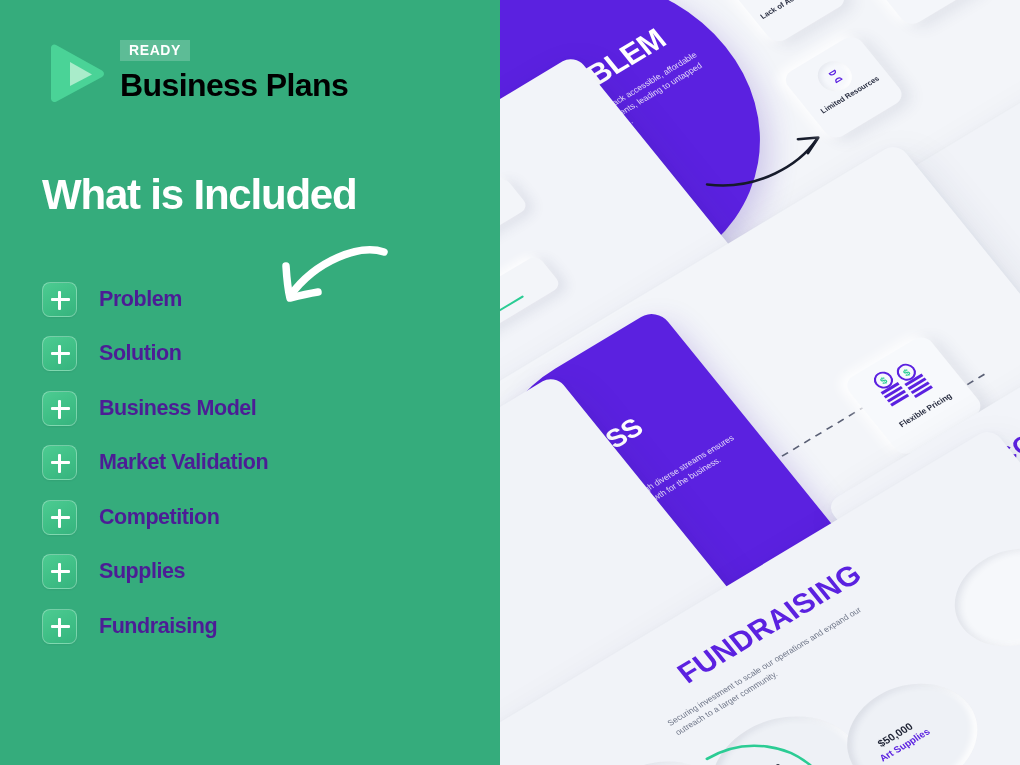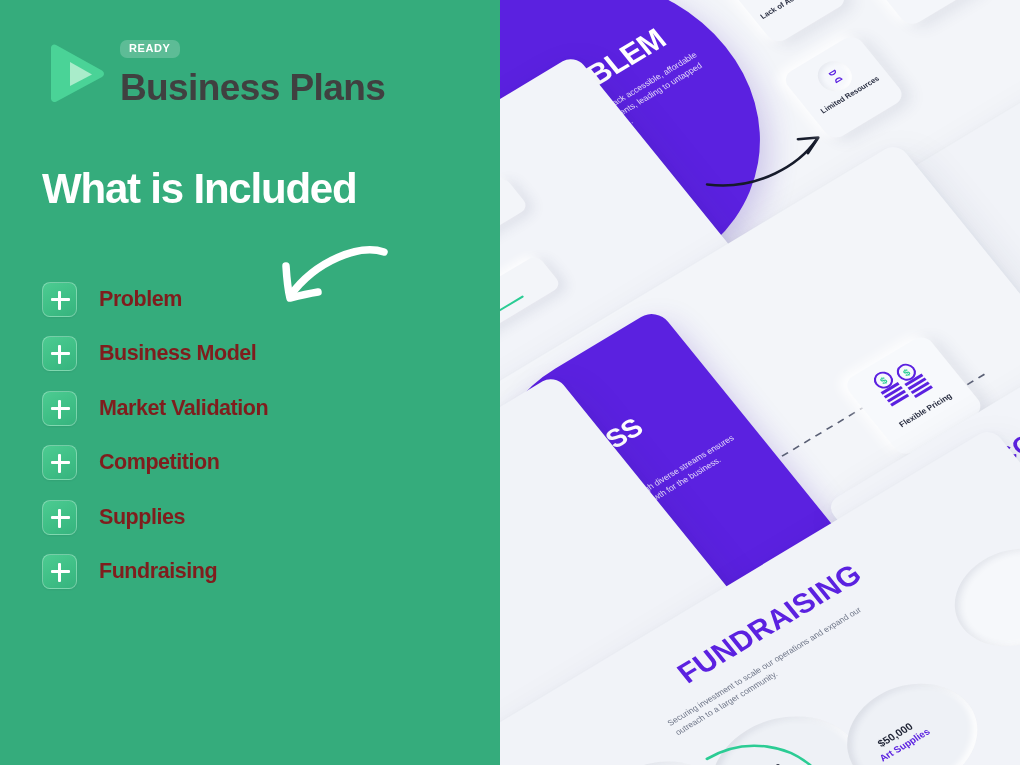--- a/index.html
+++ b/index.html
@@ -15,31 +15,31 @@
   .left-panel {
     position:absolute; left:0; top:0; width:500px; height:765px;
     background:#35ac7c; z-index:30;
   }
 
   .brand { position:absolute; left:45px; top:38px; width:330px; height:72px; }
   .logo-mark { position:absolute; left:0; top:6px; width:62px; height:58px; }
   .badge {
     position:absolute; left:75px; top:2px;
     background:rgba(255,255,255,0.20);
-    color:#ffffff; font-size:11px; font-weight:bold; letter-spacing:0.6px;
-    padding:3px 9px 4px 9px; border-radius:7px; line-height:1;
+    color:#ffffff; font-size:14px; font-weight:bold; letter-spacing:0.6px;
+    padding:3px 9px 4px 9px; border-radius:0; line-height:1;
   }
   .brand-title {
     position:absolute; left:75px; top:28px;
-    color:#404040; font-size:37px; font-weight:bold; letter-spacing:-0.6px;
+    color:#000000; font-size:32px; font-weight:bold; letter-spacing:-0.6px;
     white-space:nowrap; line-height:1.2;
   }
 
   .headline {
-    position:absolute; left:42px; top:167px;
+    position:absolute; left:42px; top:173px;
     color:#ffffff; font-size:42px; font-weight:bold; letter-spacing:-1.2px;
     line-height:1.05; white-space:nowrap;
   }
 
   .arrow-curve { position:absolute; left:272px; top:238px; width:120px; height:82px; }
 
   .feature-list { position:absolute; left:42px; top:281px; width:420px; }
   .feature-row {
     display:flex; align-items:center; height:36px; margin-bottom:18.6px;
   }
@@ -49,21 +49,21 @@
     border:1px solid rgba(255,255,255,0.30);
     position:relative;
     box-shadow:0 1px 2px rgba(0,0,0,0.06);
   }
   .plus-box:before, .plus-box:after {
     content:""; position:absolute; background:#ffffff; border-radius:1px;
   }
   .plus-box:before { left:50%; top:8px; width:3px; height:19px; margin-left:-1.5px; }
   .plus-box:after  { top:50%; left:8px; height:3px; width:19px; margin-top:-1.5px; }
   .feature-label {
-    margin-left:22px; color:#7f1d1d; font-size:21.5px; font-weight:bold;
+    margin-left:22px; color:#4c1d95; font-size:21.5px; font-weight:bold;
     letter-spacing:-0.45px; white-space:nowrap;
   }
 
   
   .deck { position:absolute; left:500px; top:0; width:520px; height:765px; overflow:hidden; background:#ffffff; }
   .deck-inner { position:absolute; left:-260px; top:-70px; width:1040px; height:960px; }
 
   .slide {
     position:absolute;
     background:#f2f4f8;
@@ -304,20 +304,24 @@
       <path d="M14 28 C 15 44, 16 52, 18 60 C 26 58, 34 56, 46 54" stroke="#ffffff" stroke-width="7.5" fill="none" stroke-linecap="round" stroke-linejoin="round"></path>
     </svg>
 
     <div class="feature-list">
       <div class="feature-row">
         <div class="plus-box"></div>
         <div class="feature-label">Problem</div>
       </div>
       <div class="feature-row">
         <div class="plus-box"></div>
+        <div class="feature-label">Solution</div>
+      </div>
+      <div class="feature-row">
+        <div class="plus-box"></div>
         <div class="feature-label">Business Model</div>
       </div>
       <div class="feature-row">
         <div class="plus-box"></div>
         <div class="feature-label">Market Validation</div>
       </div>
       <div class="feature-row">
         <div class="plus-box"></div>
         <div class="feature-label">Competition</div>
       </div>

